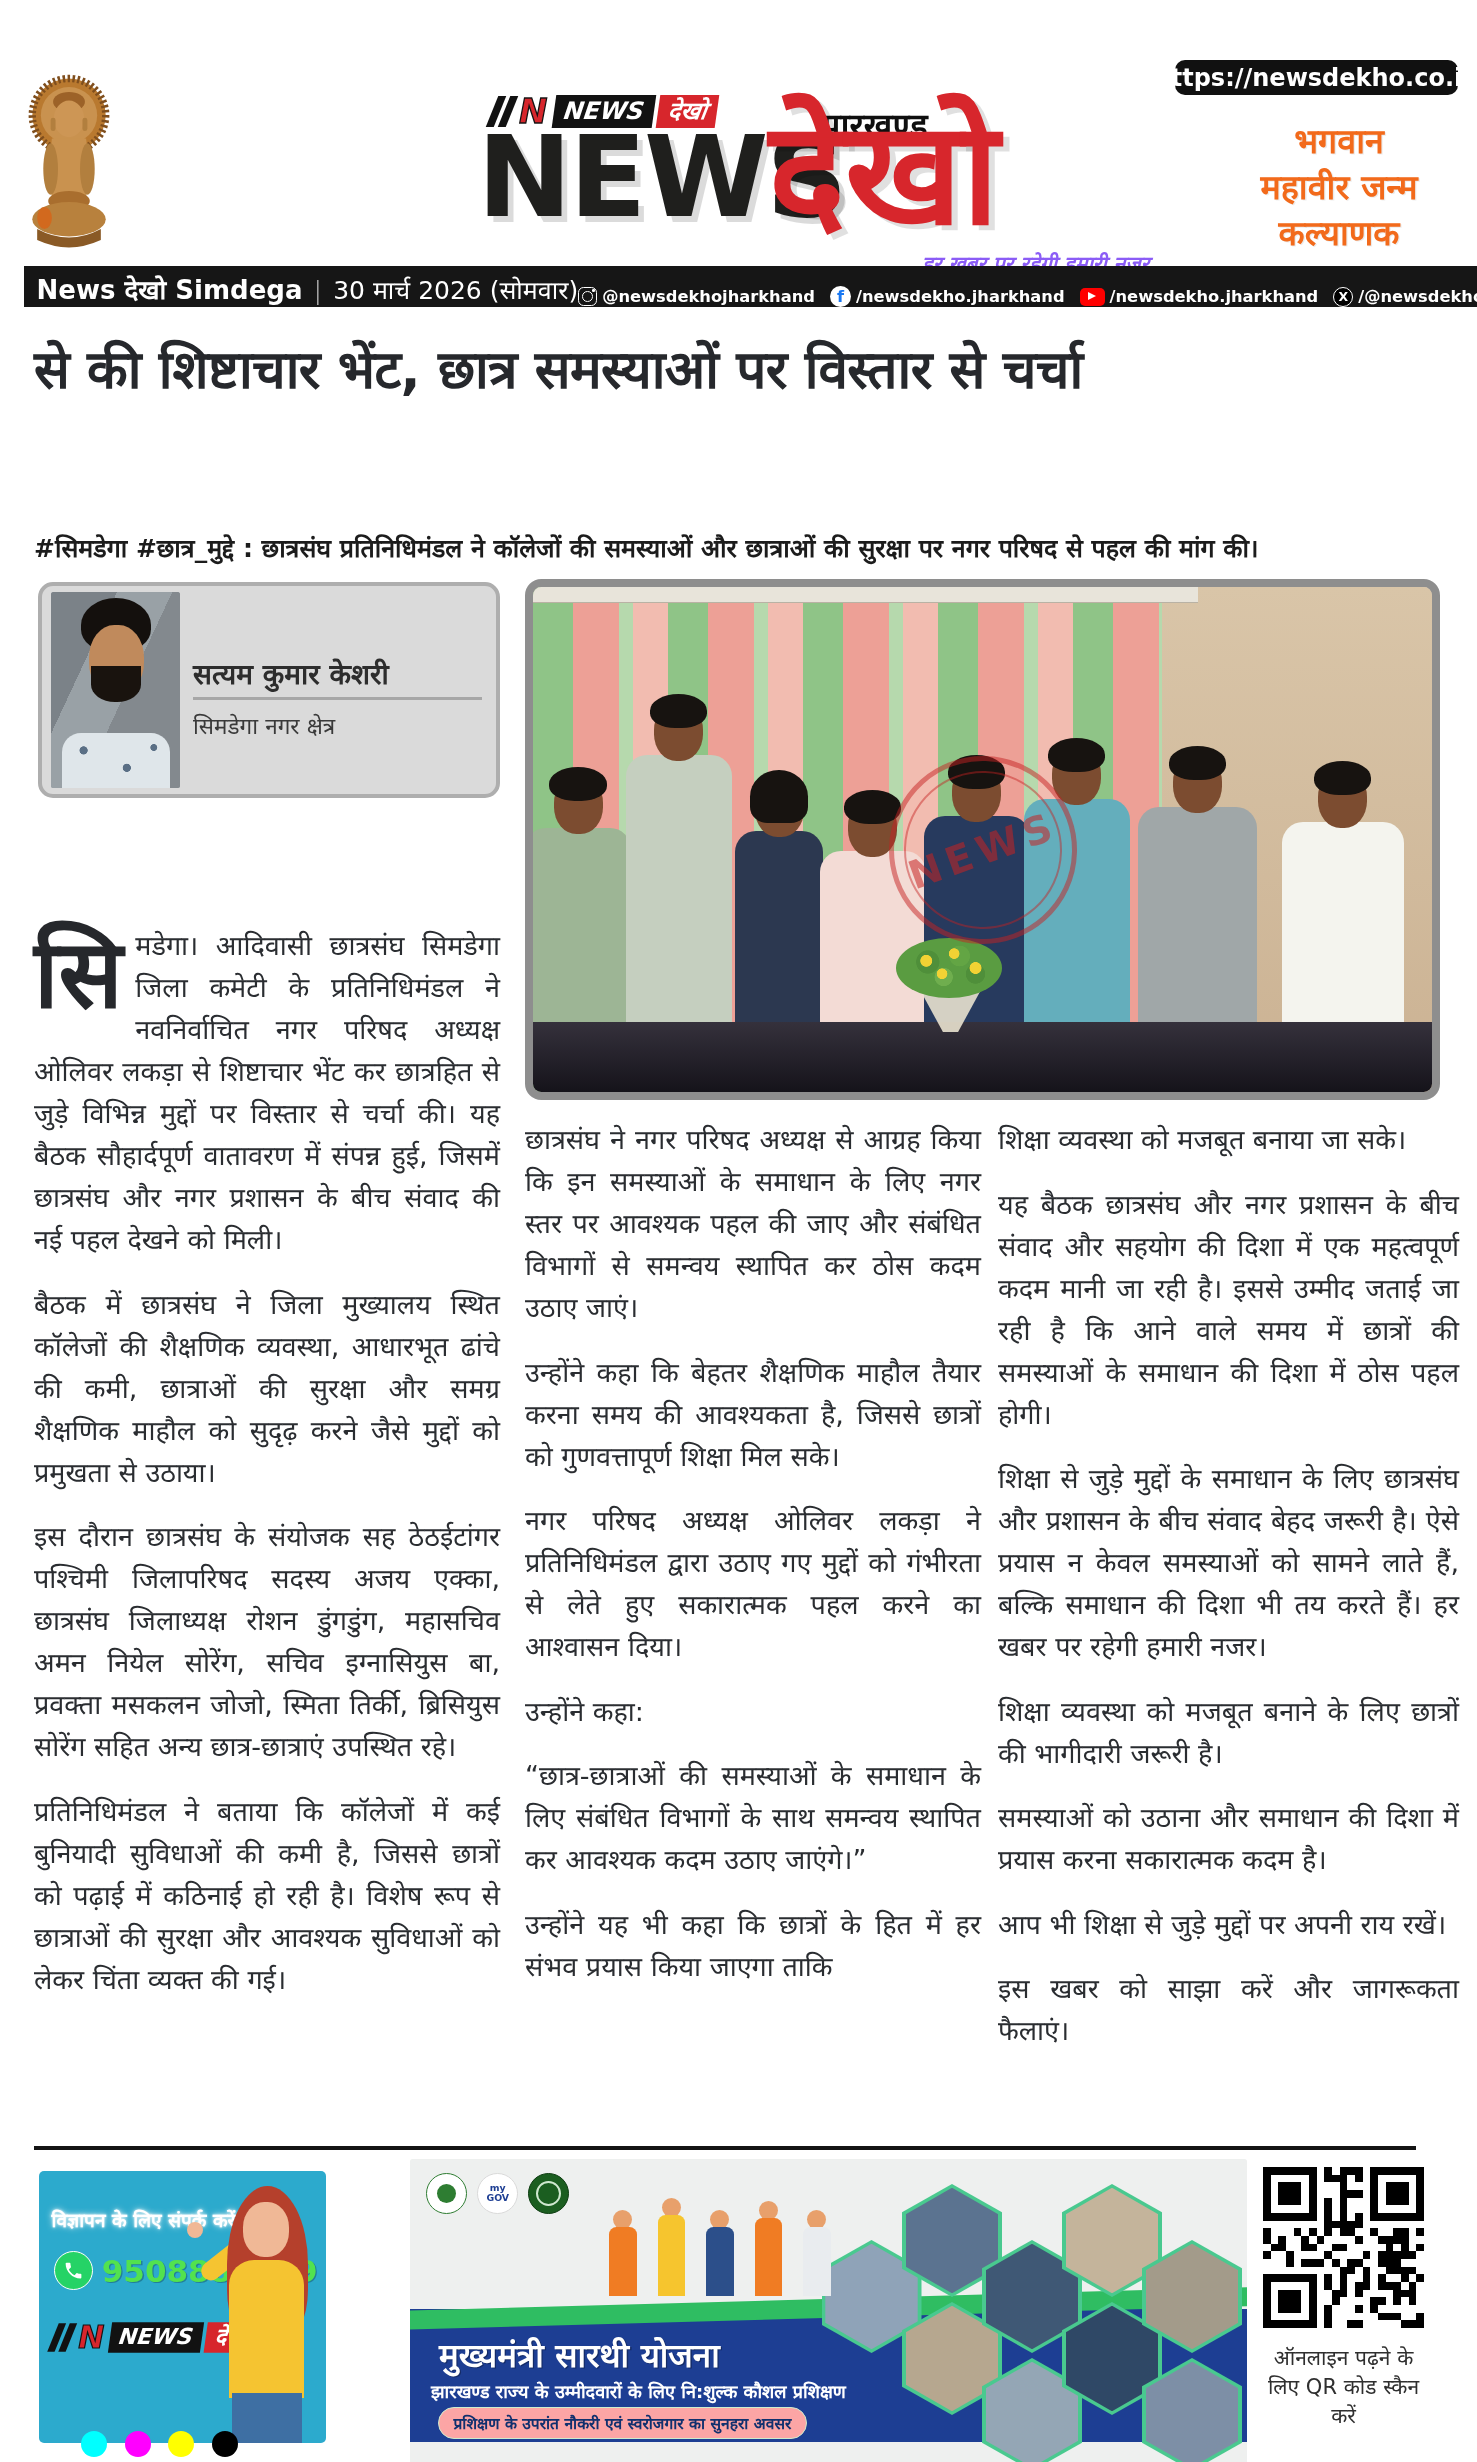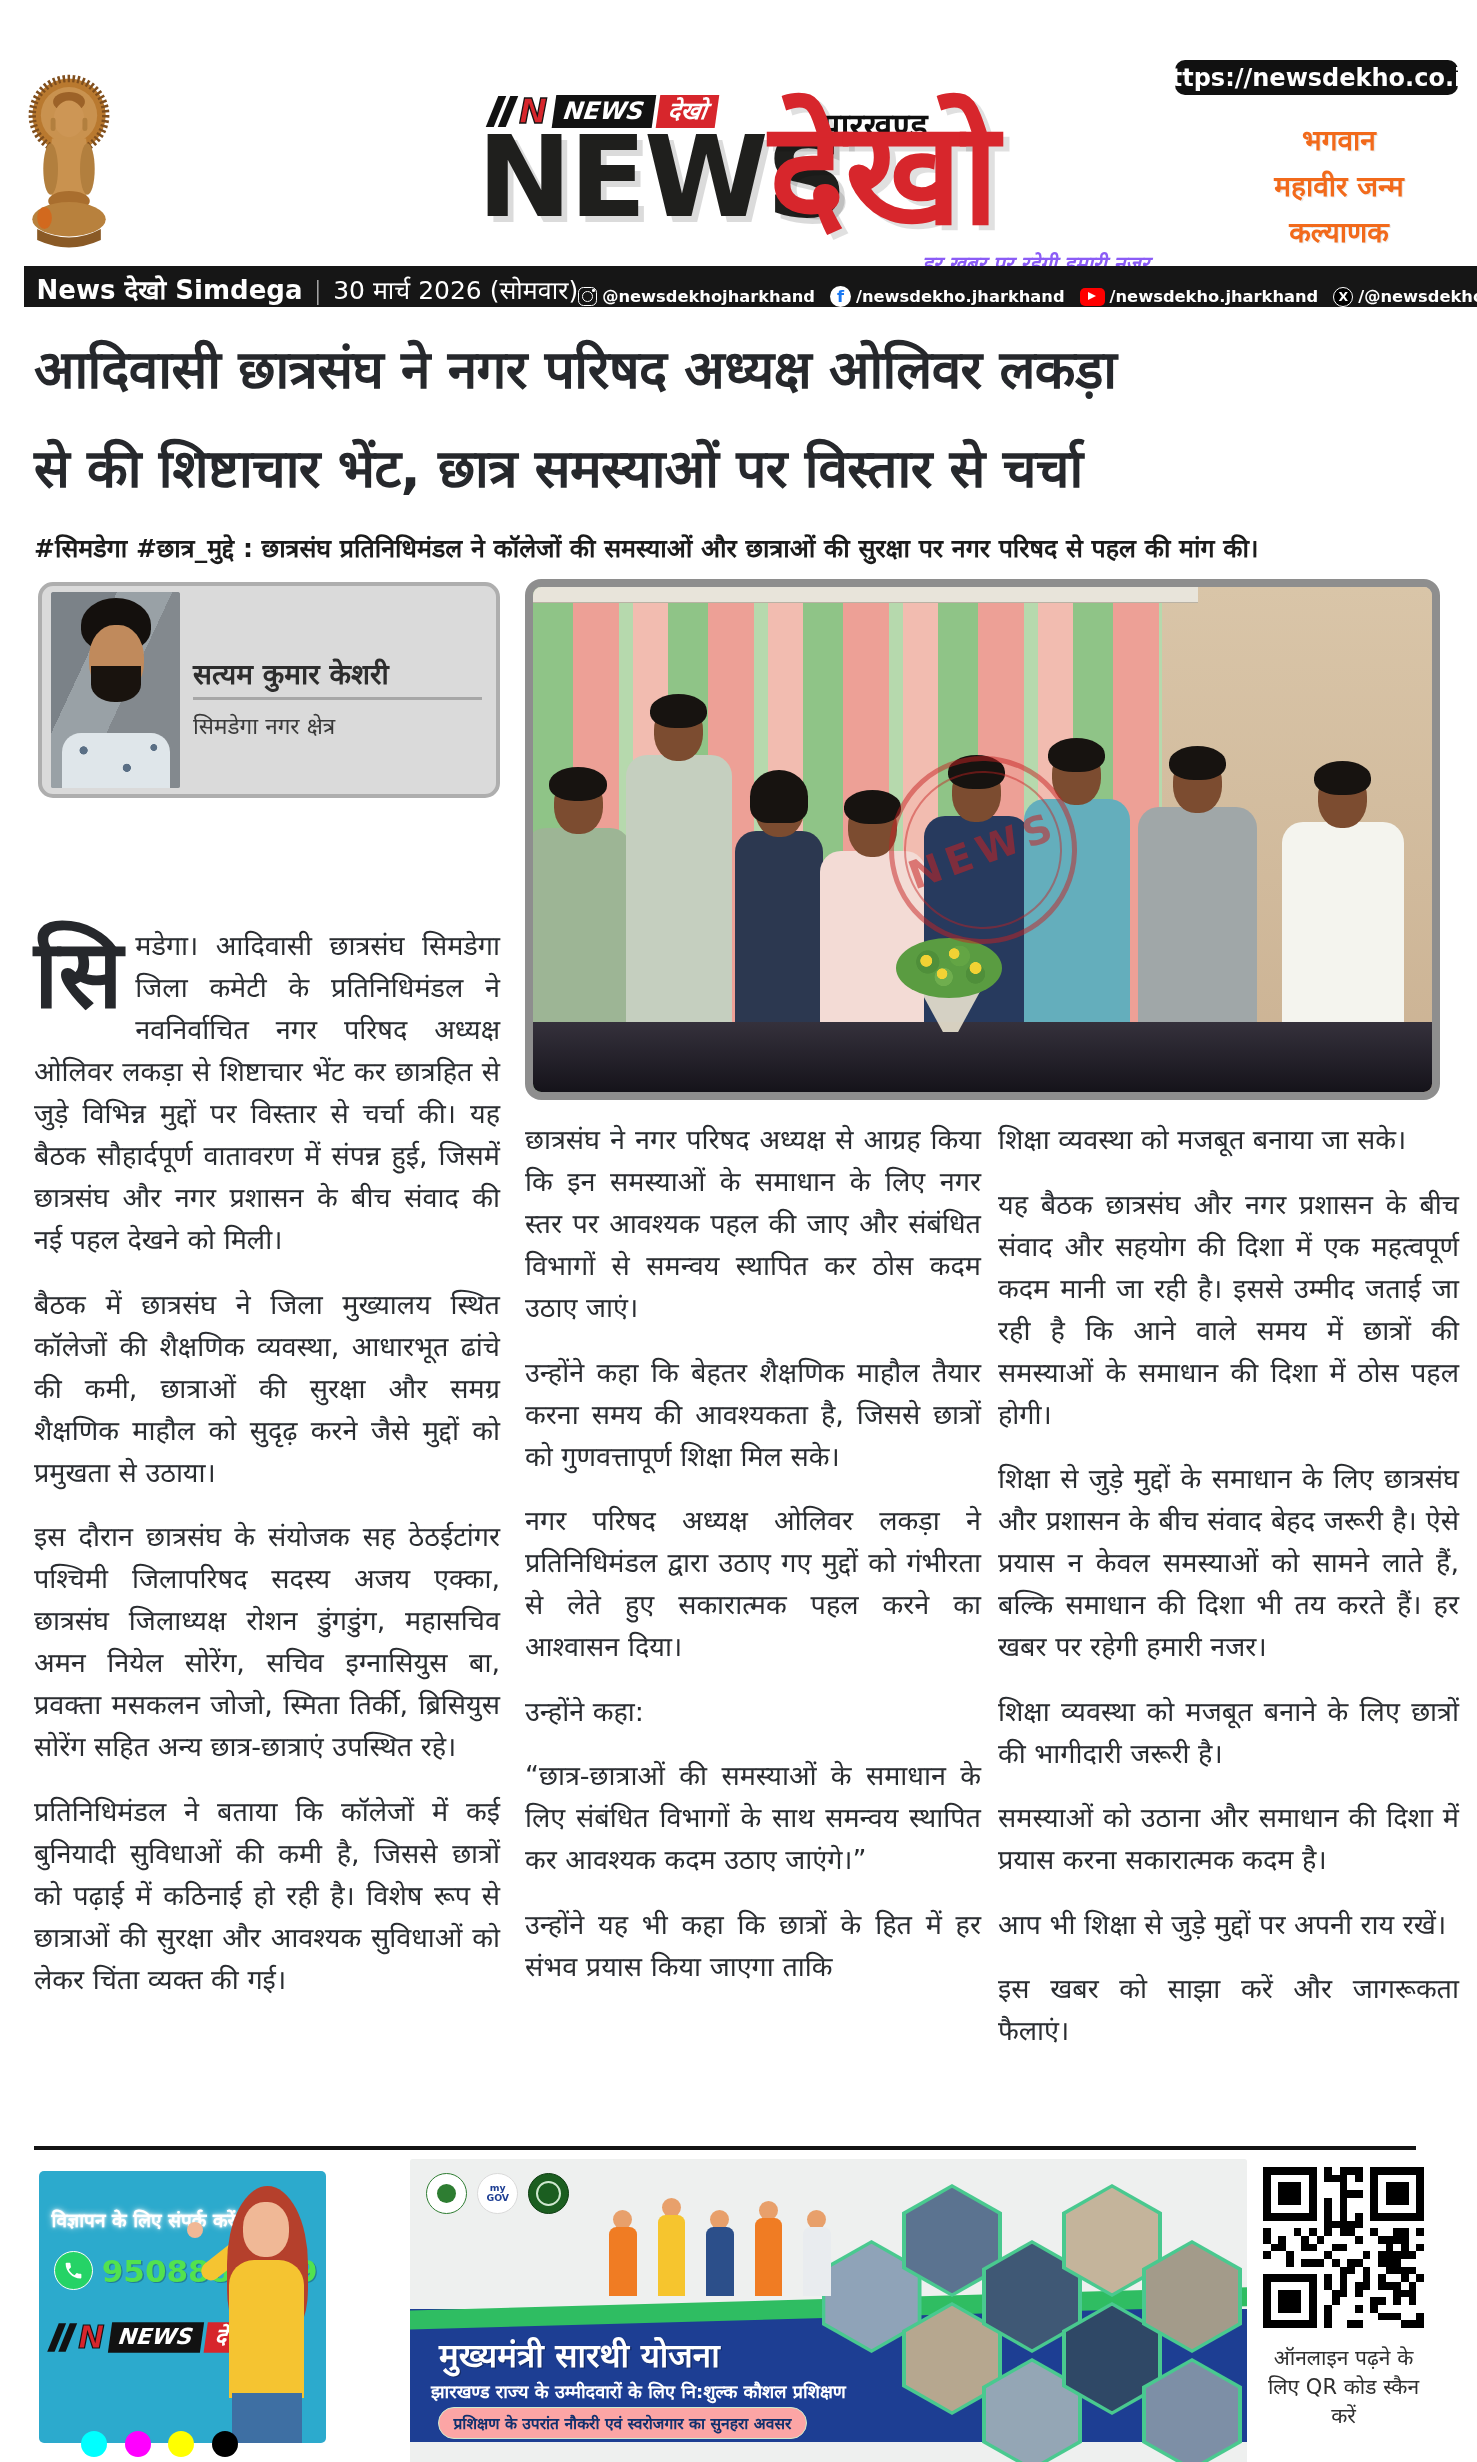--- a/index.html
+++ b/index.html
@@ -20,21 +20,21 @@
             letter-spacing:-2.5px;color:#1f1f1d;text-shadow:5.6px 5.6px 0 rgba(0,0,0,.14);}
   .big-state{position:absolute;left:338px;top:12.5px;font-size:35px;font-weight:800;color:#0f0f0f;}
   .big-dekho{position:absolute;left:293px;top:3.8px;font-size:143px;line-height:163px;font-weight:800;
              color:#d7262c;text-shadow:6.3px 5px 0 rgba(0,0,0,.12);}
   .tagline{position:absolute;left:446px;top:161px;font-size:20.7px;font-weight:800;font-style:italic;color:#8b5cf6;}
 
   .url-pill{position:absolute;left:1175px;top:60px;width:283px;height:35px;background:#111;color:#fff;
             border-radius:10px;display:flex;align-items:center;justify-content:center;
             font-size:24px;font-weight:800;}
   .festival{position:absolute;left:1219px;top:118px;width:240px;text-align:center;
-            color:#f26a1b;font-weight:800;font-size:28px;line-height:46px;
+            color:#f26a1b;font-weight:800;font-size:34px;line-height:46px;
             text-shadow:1.3px 1.3px 0 rgba(0,0,0,.08);}
 
   
   .topbar{position:absolute;left:24px;top:266px;right:0;height:41px;background:#161616;color:#fff;
           display:flex;align-items:flex-end;justify-content:space-between;padding:0 16.3px 0 12.5px;}
   .topbar-left{display:flex;align-items:baseline;gap:11.3px;white-space:nowrap;}
   .tb-site{font-size:26px;font-weight:800;}
   .tb-sep{font-size:24px;font-weight:300;color:#cfcfcf;}
   .tb-date{font-size:25px;font-weight:500;}
   .socials{display:flex;align-items:center;gap:15px;}
@@ -243,21 +243,20 @@
         <span>/newsdekho.jharkhand</span>
       </span>
       <span class="social">
         <span class="ic ic-x"></span>
         <span>/@newsdekhogarhwa</span>
       </span>
     </div>
   </div>
 
   <div class="headline">
-    <div>आदिवासी छात्रसंघ ने नगर परिषद अध्यक्ष ओलिवर लकड़ा</div>
     <div>से की शिष्टाचार भेंट, छात्र समस्याओं पर विस्तार से चर्चा</div>
   </div>
   <div class="subhead">#सिमडेगा #छात्र_मुद्दे : छात्रसंघ प्रतिनिधिमंडल ने कॉलेजों की समस्याओं और छात्राओं की सुरक्षा पर नगर परिषद से पहल की मांग की।</div>
 
   <div class="rep-card">
     <div class="rep-photo">
       <div class="rp-bg"></div>
       <div class="rp-hair"></div>
       <div class="rp-face"></div>
       <div class="rp-beard"></div>

